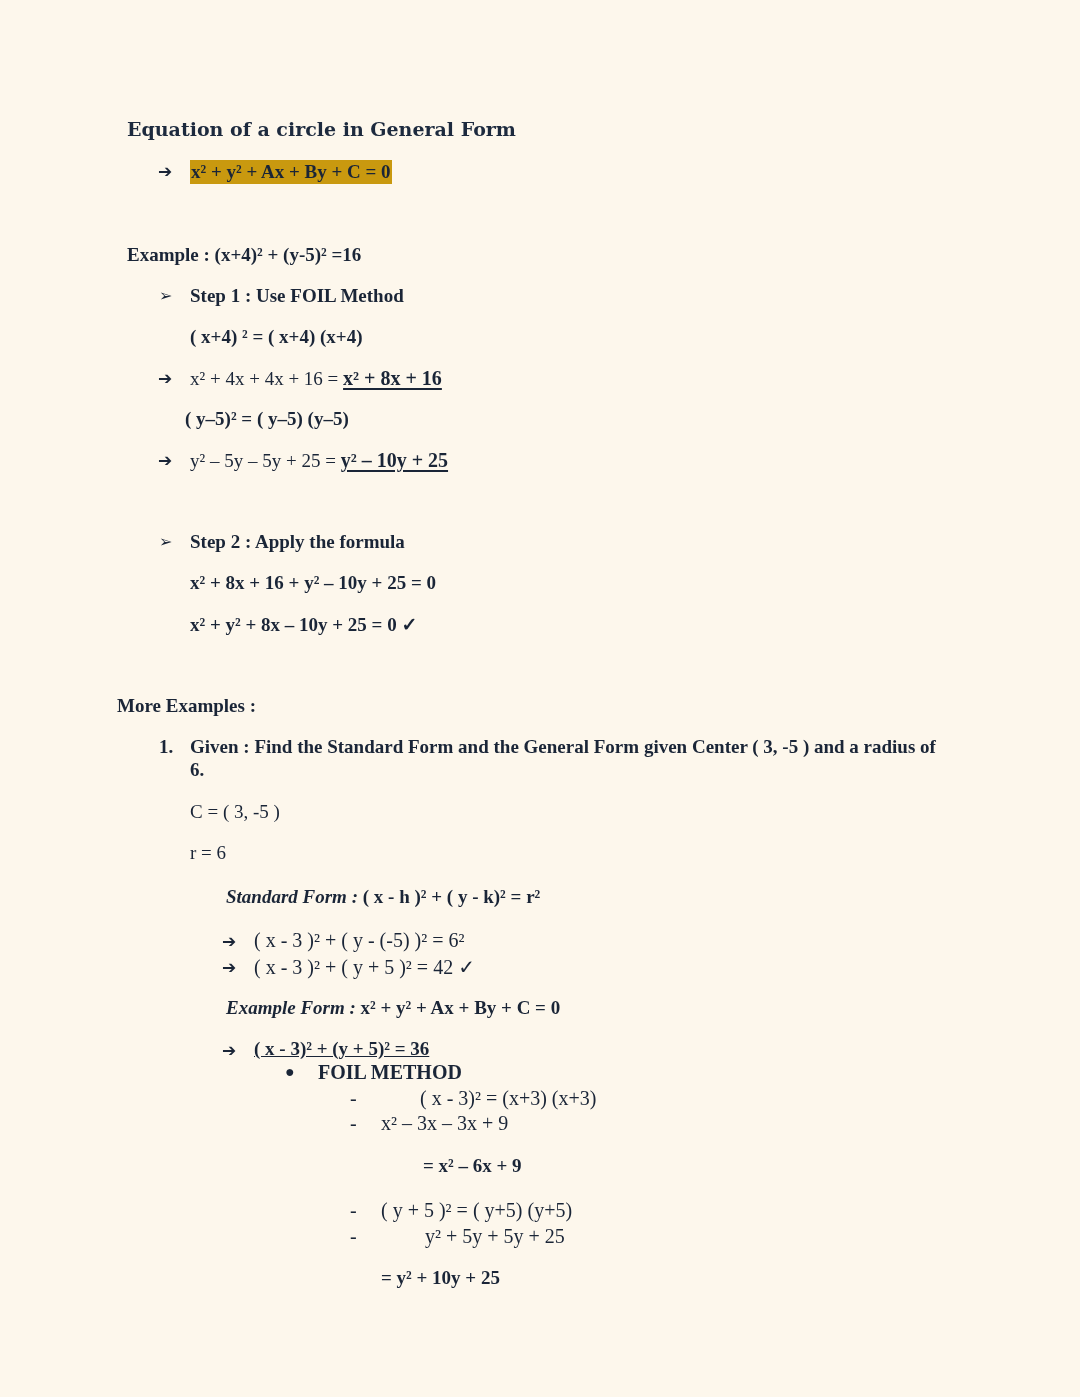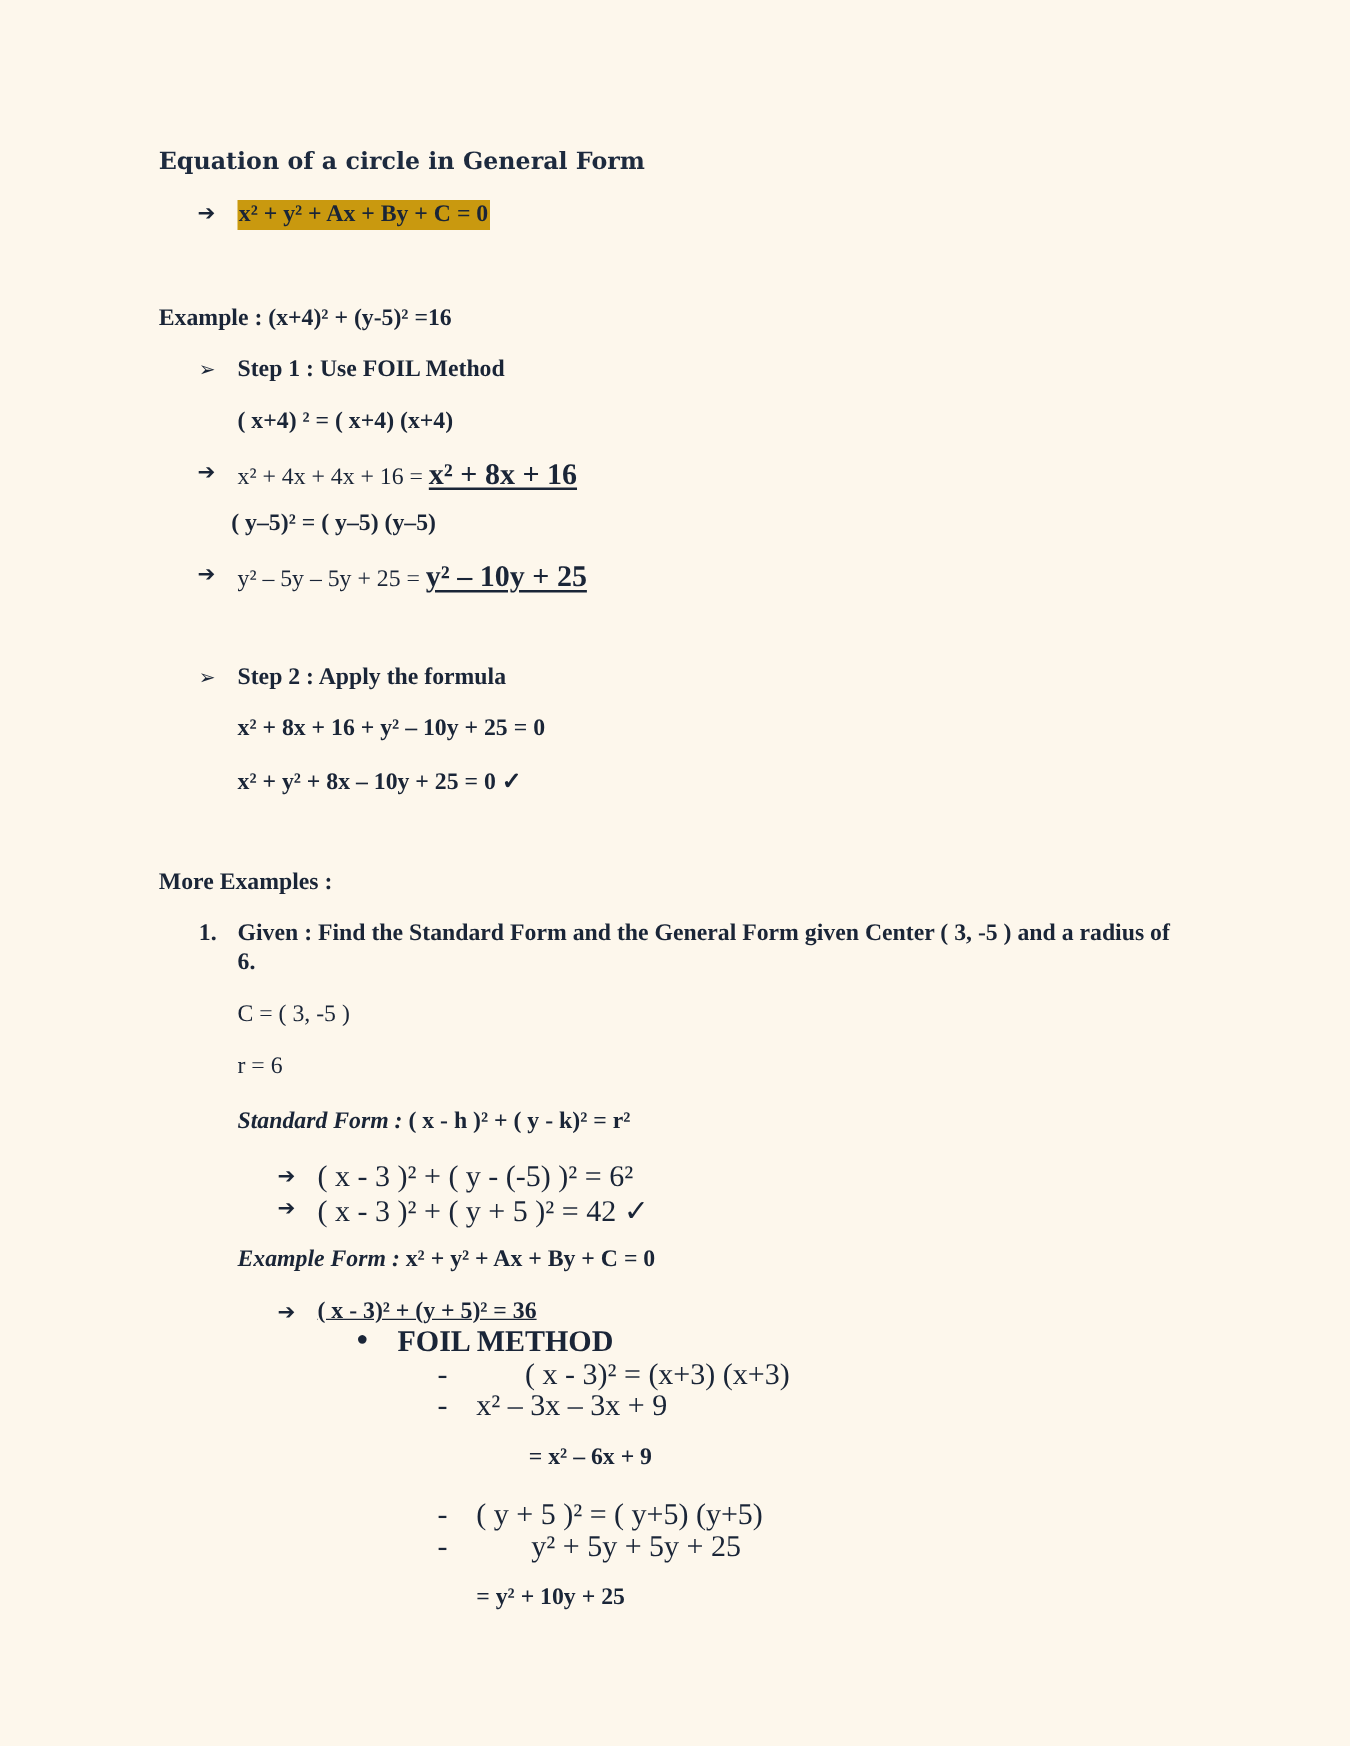--- a/index.html
+++ b/index.html
@@ -7,24 +7,24 @@
       width: 1080px; height: 1397px;
       background: #fdf7ec;
       color: #1a2537;
       font-family: "Liberation Serif", serif;
       position: relative;
       overflow: hidden;
     }
     .abs { position: absolute; white-space: nowrap; }
     .title { font-family: "DejaVu Serif", serif; font-weight: bold; font-size: 19px; color: #1d2a3e; }
     .bold { font-weight: bold; }
-    .ital { font-style: italic; }
+    .ital { font-style: italic; margin-left: 36px; }
     .reg { font-weight: normal; }
     .t19 { font-size: 19px; }
-    .t20 { font-size: 24px; }
+    .t20 { font-size: 20px; }
     .arrow { font-family: "DejaVu Sans", sans-serif; font-size: 17px; font-weight: bold; color: #1a2537; }
     .tri { font-family: "DejaVu Sans", sans-serif; font-size: 16px; color: #1a2537; }
     .hl { background: #c9990f; padding: 1px 1px 2px 1px; }
     .ul { text-decoration: underline; text-decoration-thickness: 2px; text-underline-offset: 3px; }
     .dot { font-size: 22px; line-height: 1; }
   </style>
 </head>
 <body>
 
 <div class="abs title" style="left:127px; top:118px;">Equation of a circle in General Form</div>
@@ -50,21 +50,21 @@
 <div class="abs arrow" style="left:158px; top:450px;">➔</div>
 <div class="abs t19 reg" style="left:190px; top:449px;">
   <span>y² – 5y – 5y + 25 = </span><span class="bold ul t20">y² – 10y + 25</span>
 </div>
 
 <div class="abs tri" style="left:159px; top:532px;">➢</div>
 <div class="abs bold t19" style="left:190px; top:531px;">Step 2 : Apply the formula</div>
 <div class="abs bold t19" style="left:190px; top:572px;">x² + 8x + 16 + y² – 10y + 25 = 0</div>
 <div class="abs bold t19" style="left:190px; top:613px;">x² + y² + 8x – 10y + 25 = 0 ✓</div>
 
-<div class="abs bold t19" style="left:127px; top:695px;">More Examples :</div>
+<div class="abs bold t19" style="left:117px; top:695px;">More Examples :</div>
 
 <div class="abs bold t19" style="left:159px; top:736px;">1.</div>
 <div class="abs bold t19" style="left:190px; top:736px;">Given : Find the Standard Form and the General Form given Center ( 3, -5 ) and a radius of</div>
 <div class="abs bold t19" style="left:190px; top:759px;">6.</div>
 
 <div class="abs t19 reg" style="left:190px; top:801px;">C = ( 3, -5 )</div>
 <div class="abs t19 reg" style="left:190px; top:842px;">r = 6</div>
 
 <div class="abs bold t19" style="left:190px; top:886px;">
   <span class="ital">Standard Form :</span><span> ( x - h )² + ( y - k)² = r²</span>

